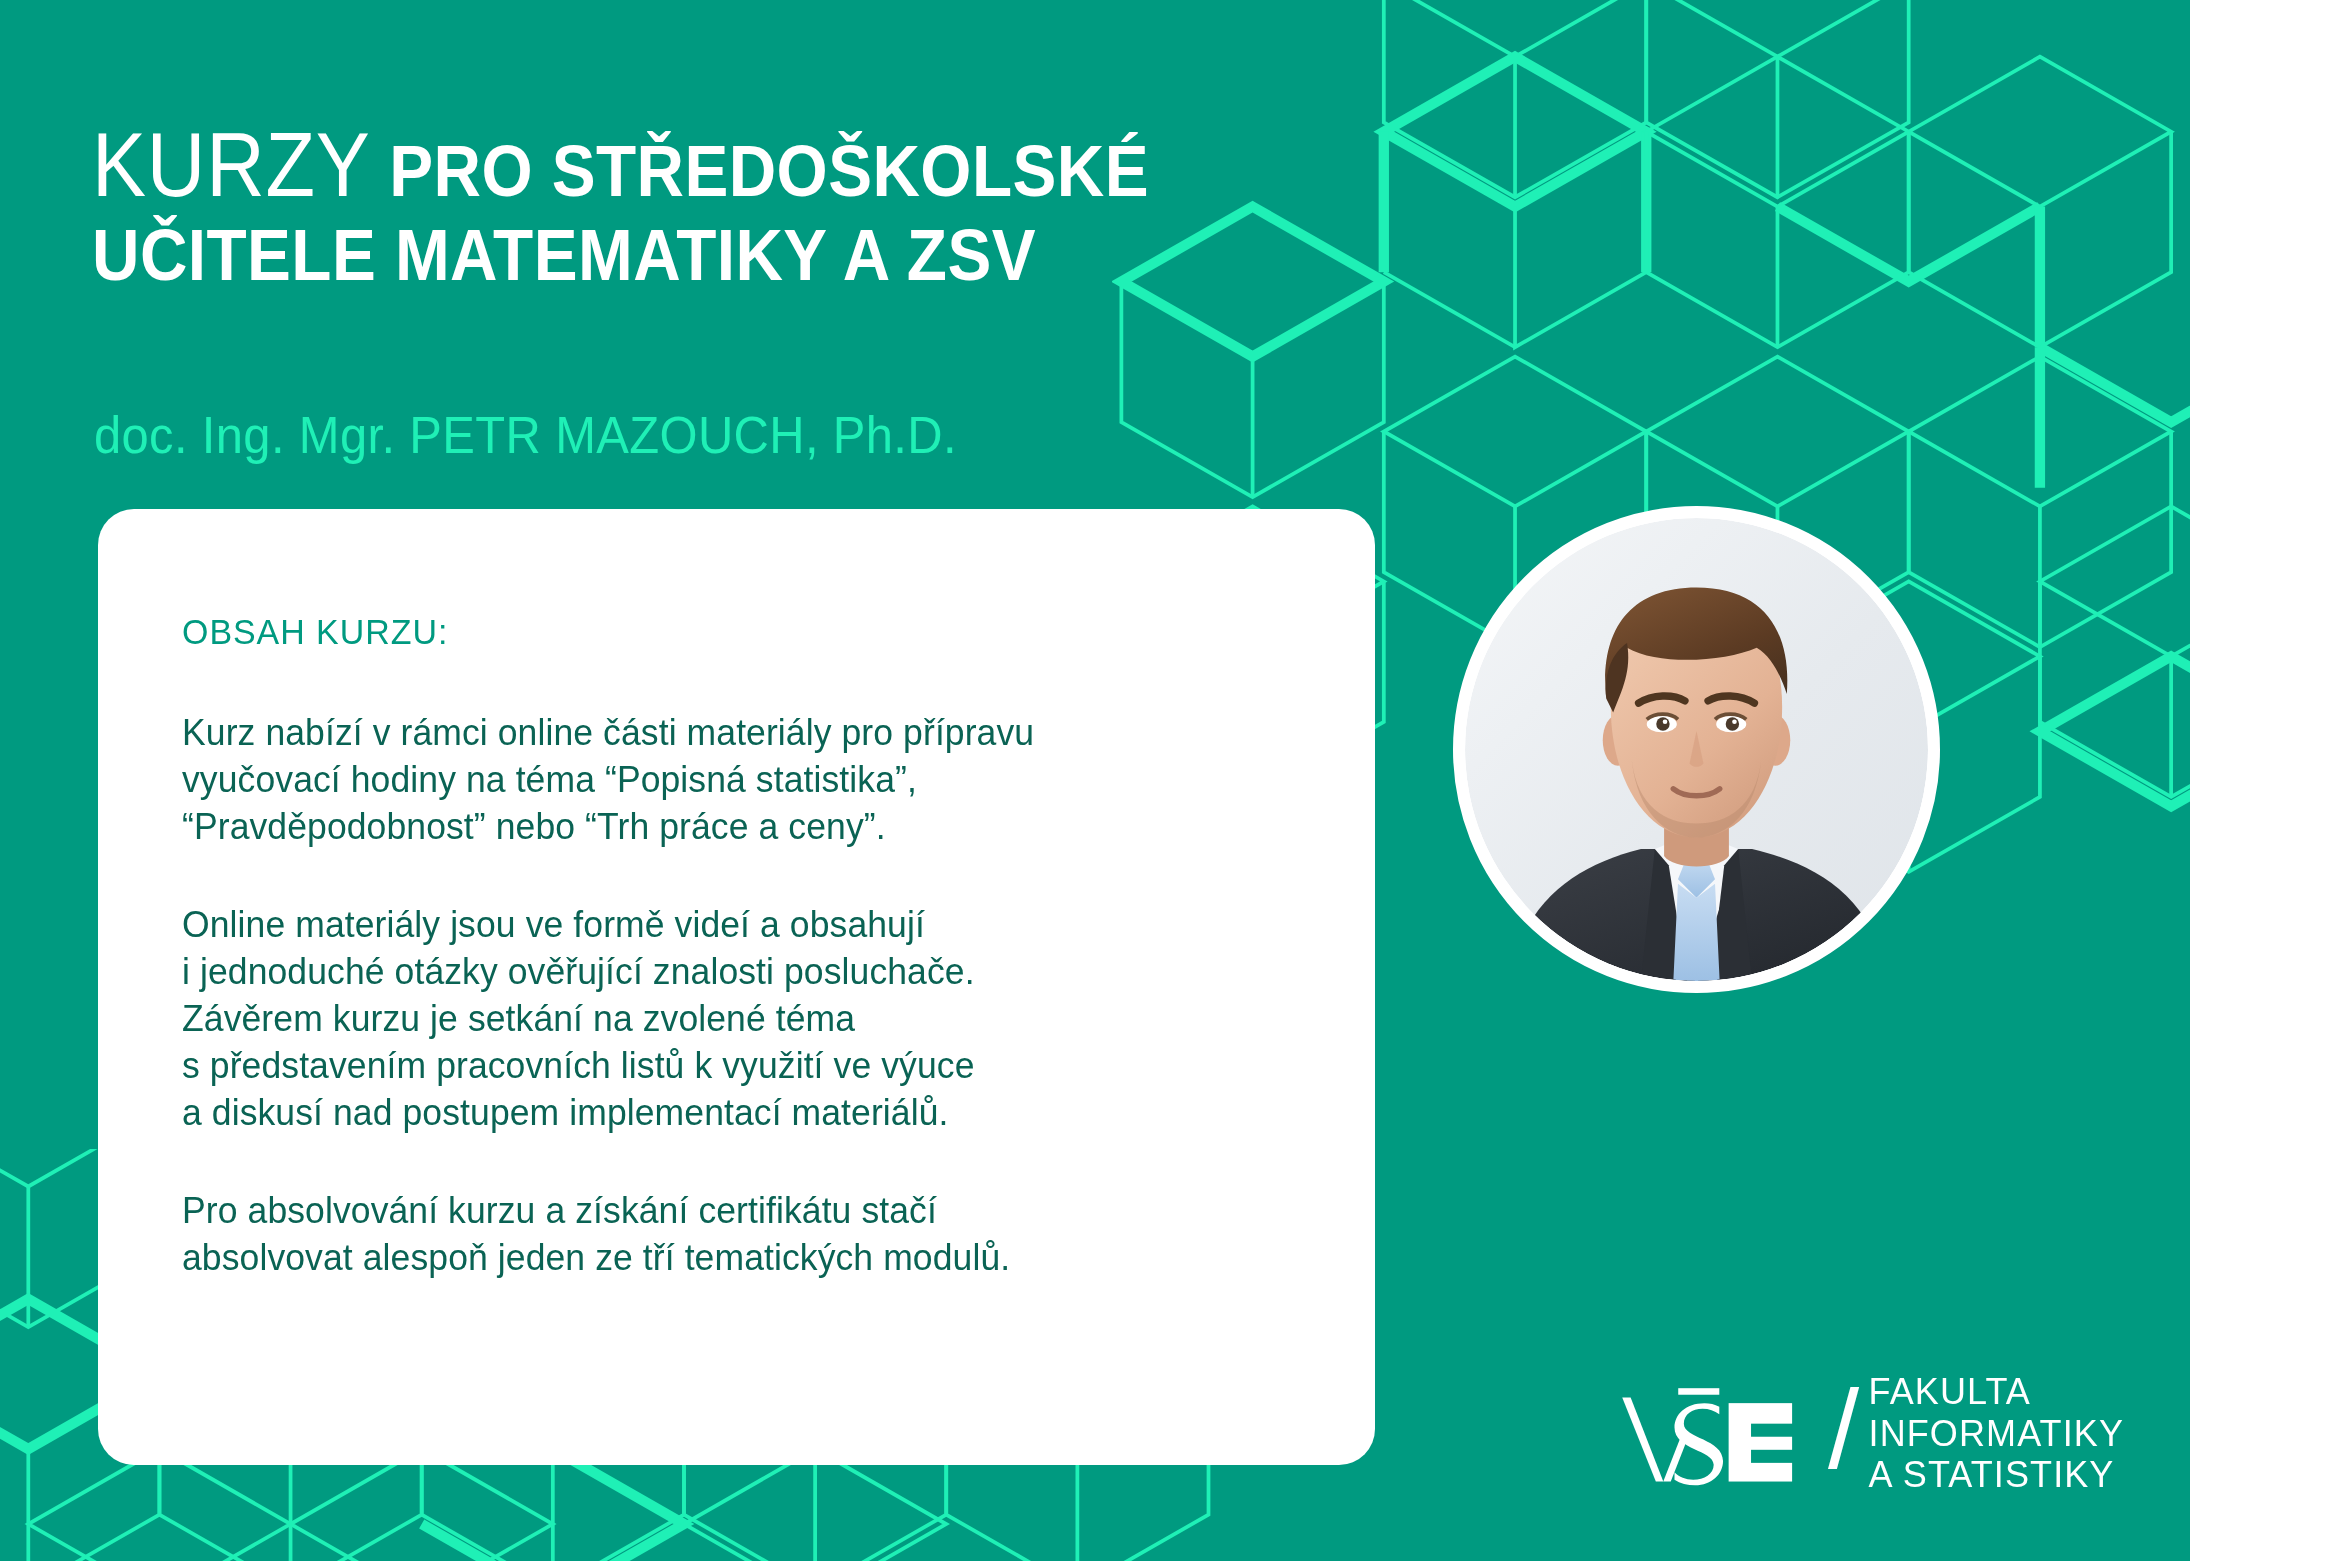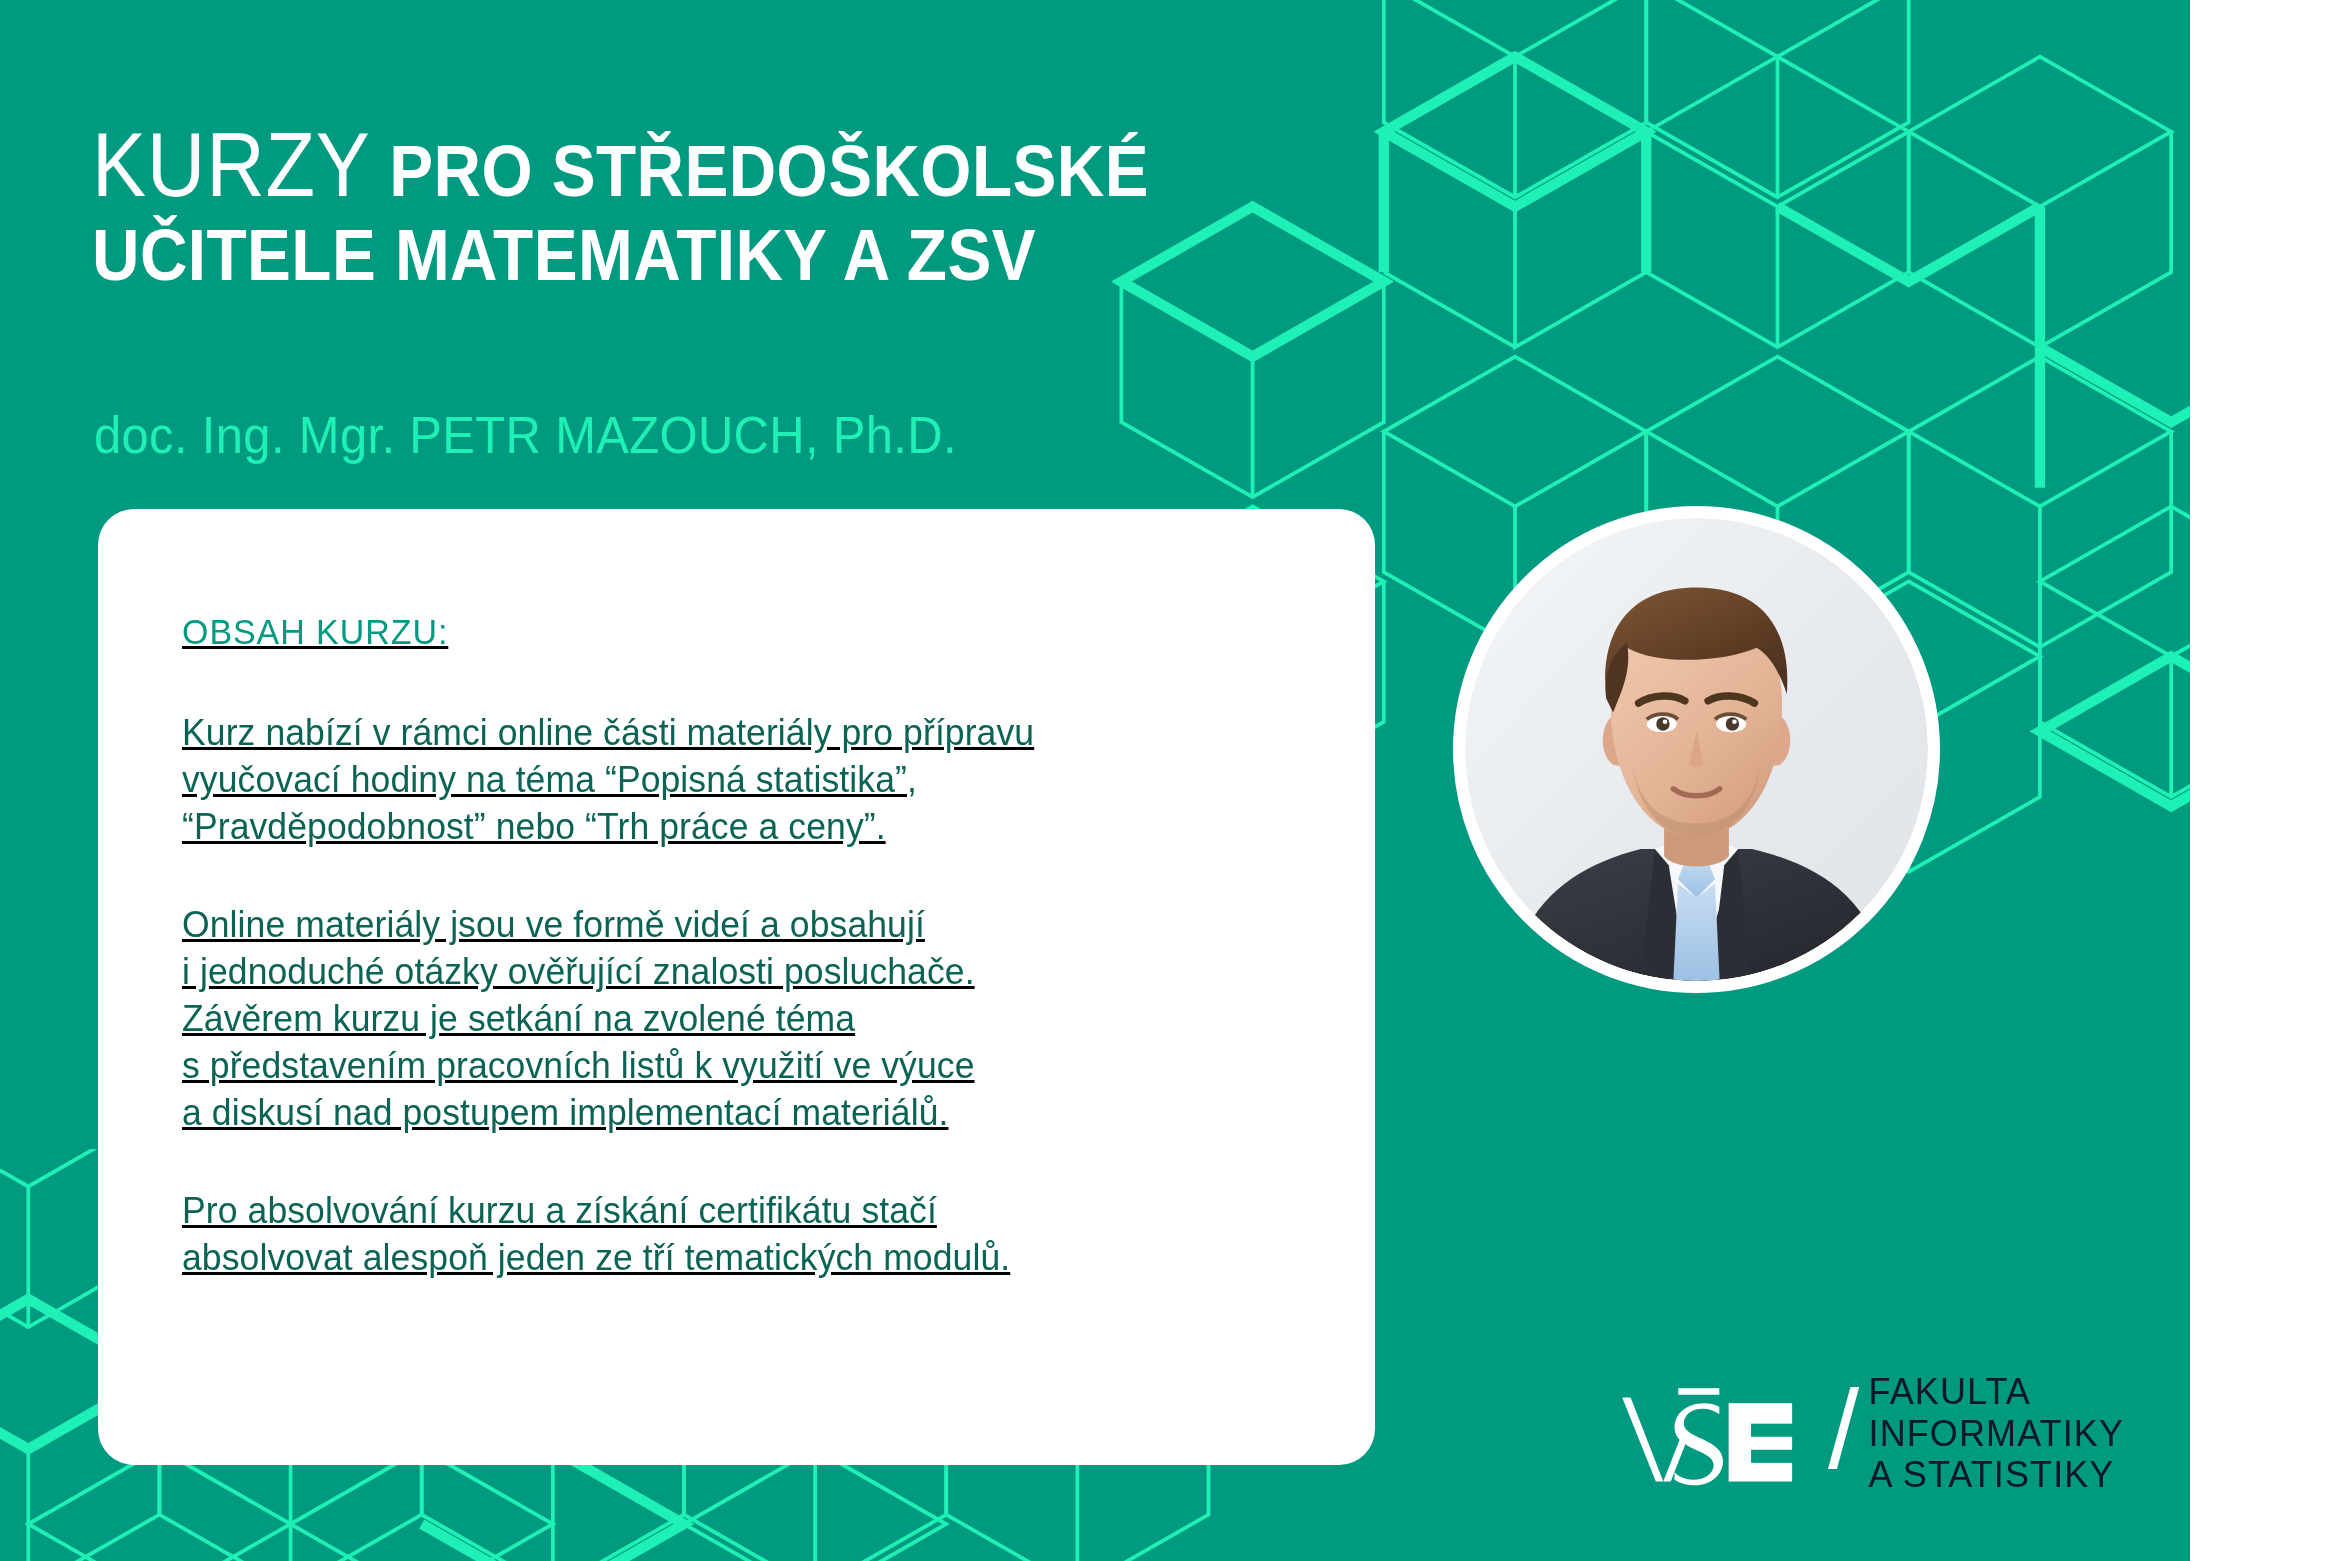--- a/index.html
+++ b/index.html
@@ -89,21 +89,20 @@
     width: 1277px;
     height: 956px;
     background: #ffffff;
     border-radius: 36px;
   }
   .card-inner {
     position: absolute;
     left: 84px;
     top: 103px;
     right: 37px;
-    text-decoration: underline;
   }
   .card-title {
     color: #009a80;
     font-size: 35px;
     font-weight: 400;
     letter-spacing: 1px;
     margin: 0 0 58px 0;
     transform: scaleX(0.97);
     transform-origin: left top;
   }
@@ -152,21 +151,21 @@
   .logo-mark { display: block; }
   .logo-slash {
     color: #ffffff;
     font-size: 112px;
     font-weight: 300;
     line-height: 0.8;
     margin: 0 9.4px 0 13px;
     transform: translateY(-3.7px);
   }
   .logo-words {
-    color: #0f172a;
+    color: #ffffff;
     font-size: 36px;
     line-height: 1.16;
     letter-spacing: 1.1px;
     font-weight: 400;
     white-space: pre-line;
   }
 </style>
 </head>
 <body>
 

